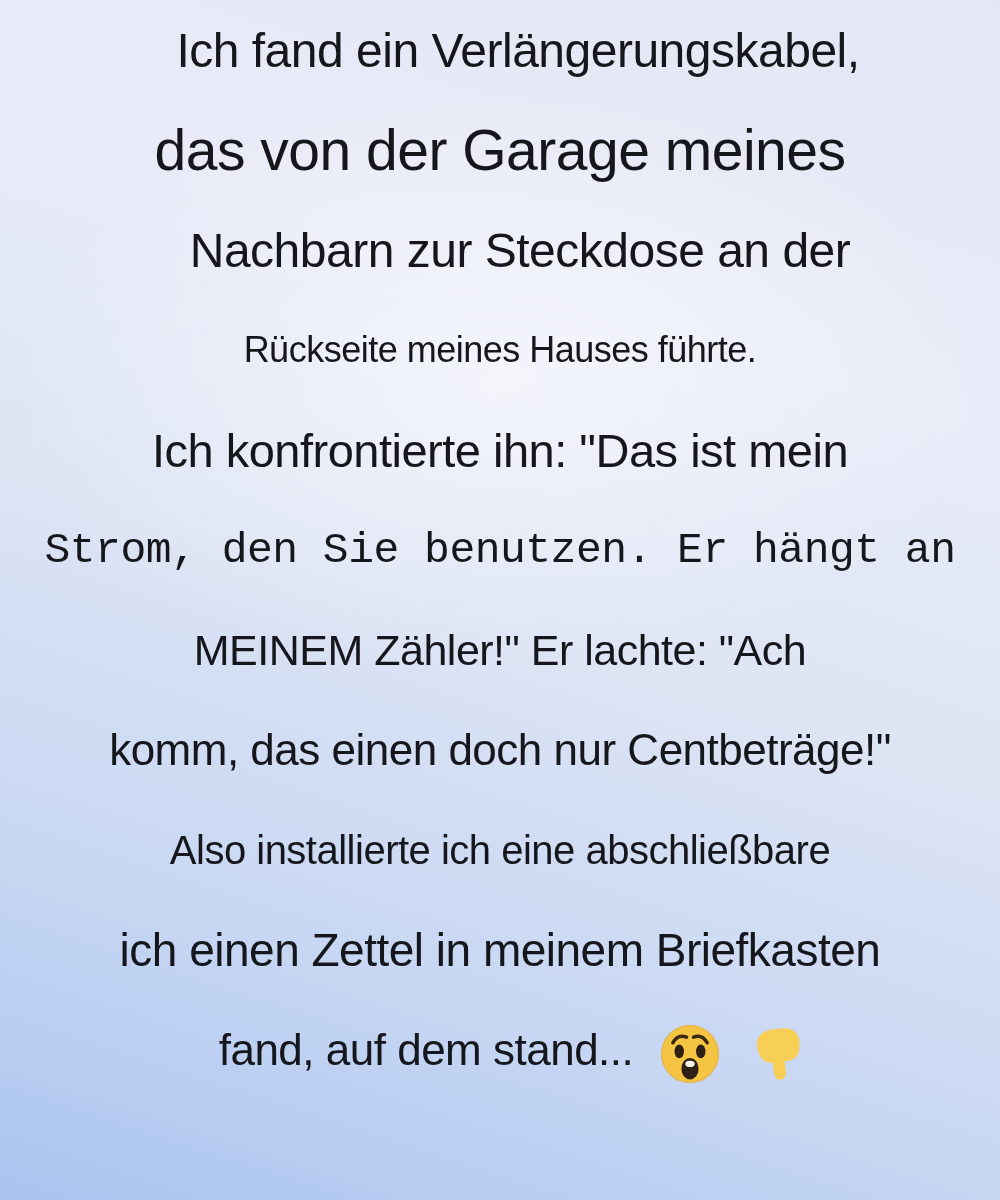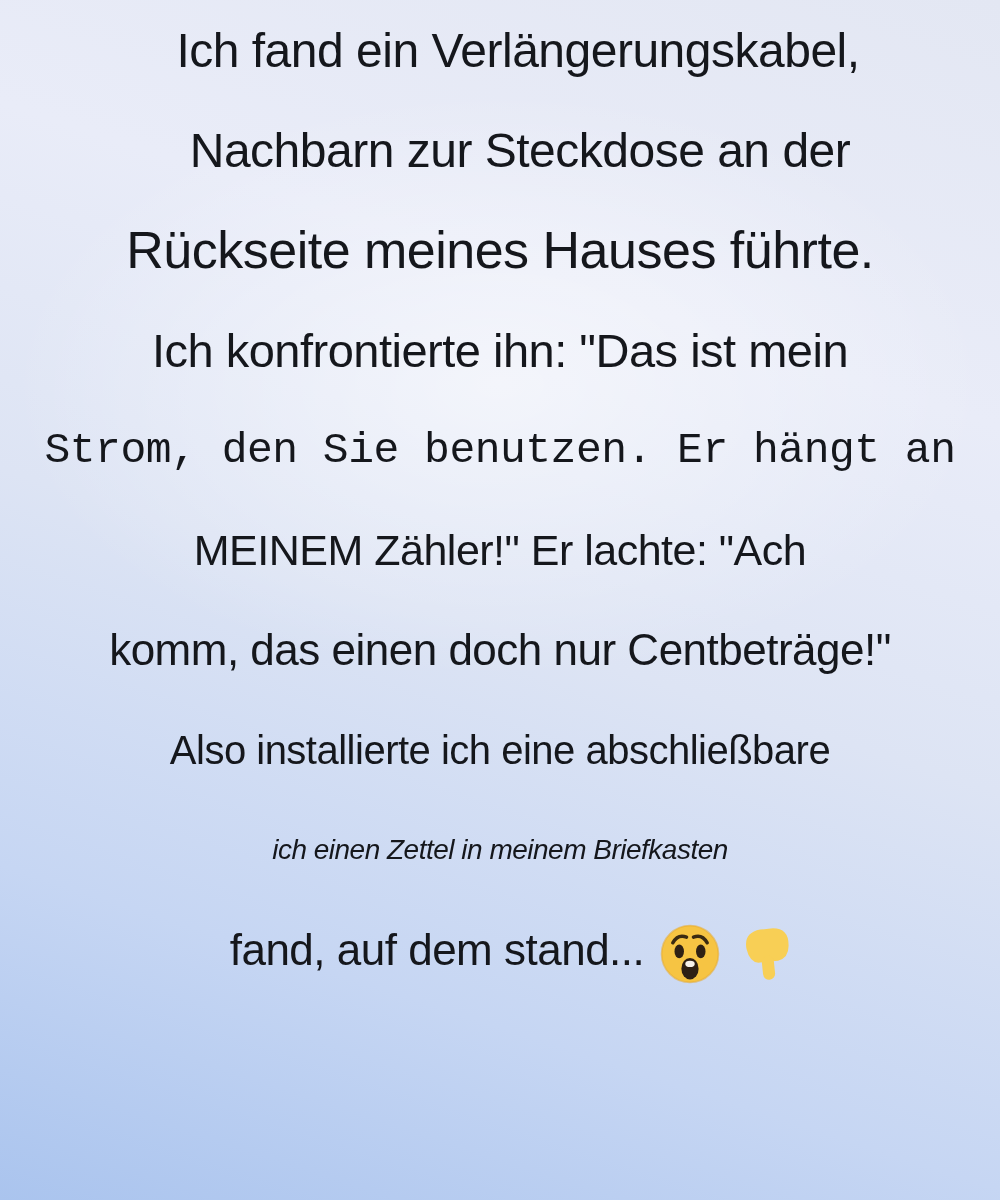--- a/index.html
+++ b/index.html
@@ -28,45 +28,46 @@
     align-items: center;
     justify-content: center;
     white-space: nowrap;
     letter-spacing: -0.5px;
     font-weight: 500;
     text-align: center;
   }
   .fs-l1  { font-size: 48px; padding-left: 36px; }
   .fs-l2  { font-size: 57px; }
   .fs-l3  { font-size: 48px; margin-left: 40px; }
-  .fs-l4  { font-size: 52px; }
+  .fs-l4  { font-size: 36px; }
   .fs-l5  { font-size: 47px; }
   .fs-l6  { font-size: 43px; font-family: Liberation Mono, monospace; }
   .fs-l7  { font-size: 43px; }
   .fs-l8  { font-size: 44px; }
   .fs-l9  { font-size: 40px; }
   .fs-l10 { font-size: 36px; }
-  .fs-l11 { font-size: 28px; font-style: italic; }
+  .fs-l11 { font-size: 46px; }
   .fs-l12 { font-size: 44px; }
-  .emoji-row { gap: 7px; padding-left: 28px; }
+  .emoji-row { gap: 18px; padding-left: 28px; }
   .emoji {
     display: inline-block;
     width: 62px;
     height: 62px;
     margin-left: 8px;
     vertical-align: middle;
     transform: translateY(4px);
   }
   .emoji svg { width: 100%; height: 100%; display: block; }
 </style>
 </head>
 <body>
 
 <div class="quote-card">
   <div class="line fs-l1">Ich fand ein Verlängerungskabel,</div>
+  <div class="line fs-l2">das von der Garage meines</div>
   <div class="line fs-l3">Nachbarn zur Steckdose an der</div>
   <div class="line fs-l4">Rückseite meines Hauses führte.</div>
   <div class="line fs-l5">Ich konfrontierte ihn: "Das ist mein</div>
   <div class="line fs-l6">Strom, den Sie benutzen. Er hängt an</div>
   <div class="line fs-l7">MEINEM Zähler!" Er lachte: "Ach</div>
   <div class="line fs-l8">komm, das einen doch nur Centbeträge!"</div>
   <div class="line fs-l9">Also installierte ich eine abschließbare</div>
   <div class="line fs-l11">ich einen Zettel in meinem Briefkasten</div>
   <div class="line fs-l12 emoji-row">
     <span>fand, auf dem stand...</span>

